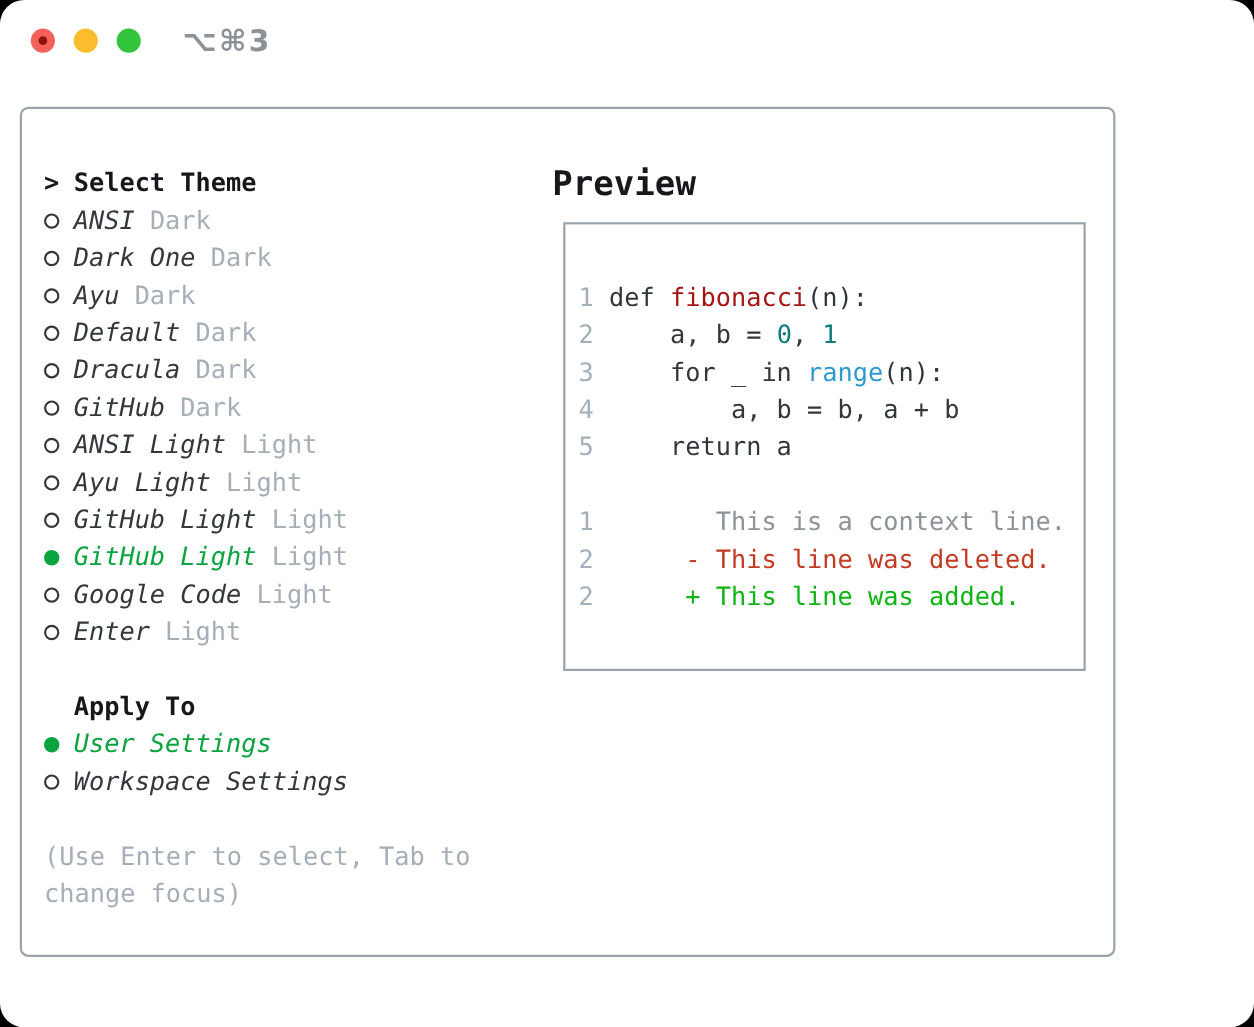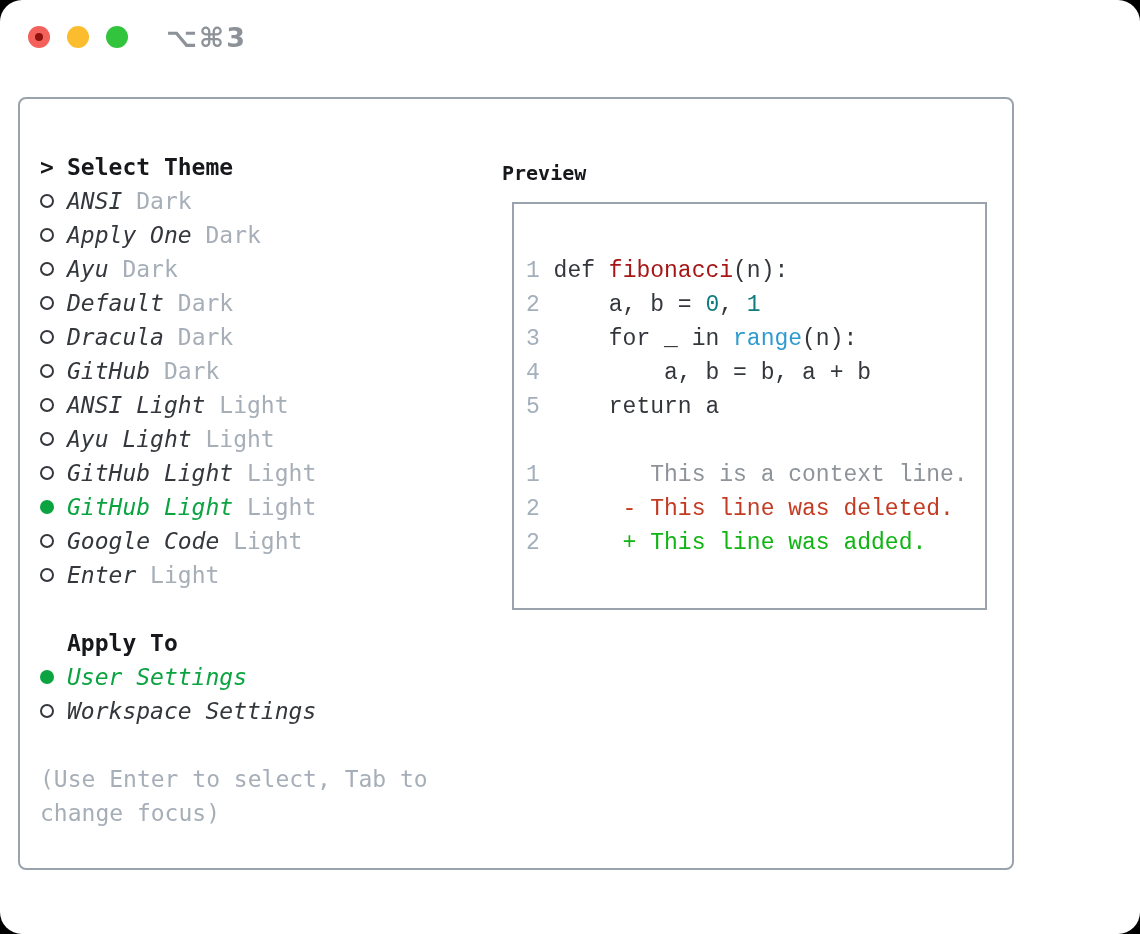--- a/index.html
+++ b/index.html
@@ -45,29 +45,29 @@
   .circle.hollow { border:2.5px solid var(--text-dark); background:transparent; }
   .circle.filled { background:var(--accent-green); }
   .heading { font-weight:bold; color:var(--text-black); }
   .item-label { color:var(--text-dark);font-style:italic; }
   .item-label.selected { color:var(--accent-green); }
   .item-variant { color:var(--suffix-gray); }
   .hint { color:var(--hint-gray); }
 
   
   .preview-title-row {
-    position:absolute; left:482px; top:62px; height:34px;
-    display:flex; align-items:flex-start; font-size:20px;
+    position:absolute; left:482px; top:51px; height:34px;
+    display:flex; align-items:center; font-size:31px;
   }
   .preview-box {
     position:absolute; left:492px; top:103px; width:475px; height:408px;
     border:2px solid var(--border-gray); background:var(--window-bg,#fff);
   }
   .preview-code { padding:50px 0 0 12px; font-size:23px; }
-  .cl { height:34px; line-height:34px; white-space:pre;font-family:Liberation Mono, monospace; }
+  .cl { height:34px; line-height:34px; white-space:pre; }
   .num { color:var(--line-number); }
   .c-code     { color:var(--code-default); }
   .c-function { color:var(--code-function-red); }
   .c-number   { color:var(--code-number-teal); }
   .c-builtin  { color:var(--code-builtin-blue);margin-top:24px; }
   .c-context  { color:var(--diff-context-gray); }
   .c-deleted  { color:var(--diff-deleted-red); }
   .c-added    { color:var(--diff-added-green); }
 </style>
 </head>
@@ -89,21 +89,21 @@
     <div class="left-col">
       <div class="row">
         <span class="marker">
           <span class="prompt-marker">&gt;</span>
         </span>
         <span class="heading">Select Theme</span>
       </div>
 
       <div id="theme-items">
           <div class="row"><span class="marker"><span class="circle hollow"></span></span><span class="item-label">ANSI </span><span class="item-variant">Dark</span></div>
-          <div class="row"><span class="marker"><span class="circle hollow"></span></span><span class="item-label">Apply One </span><span class="item-variant">Dark</span></div>
+          <div class="row"><span class="marker"><span class="circle hollow"></span></span><span class="item-label">Dark One </span><span class="item-variant">Dark</span></div>
           <div class="row"><span class="marker"><span class="circle hollow"></span></span><span class="item-label">Ayu </span><span class="item-variant">Dark</span></div>
           <div class="row"><span class="marker"><span class="circle hollow"></span></span><span class="item-label">Default </span><span class="item-variant">Dark</span></div>
           <div class="row"><span class="marker"><span class="circle hollow"></span></span><span class="item-label">Dracula </span><span class="item-variant">Dark</span></div>
           <div class="row"><span class="marker"><span class="circle hollow"></span></span><span class="item-label">GitHub </span><span class="item-variant">Dark</span></div>
           <div class="row"><span class="marker"><span class="circle hollow"></span></span><span class="item-label">ANSI Light </span><span class="item-variant">Light</span></div>
           <div class="row"><span class="marker"><span class="circle hollow"></span></span><span class="item-label">Ayu Light </span><span class="item-variant">Light</span></div>
           <div class="row"><span class="marker"><span class="circle hollow"></span></span><span class="item-label">GitHub Light </span><span class="item-variant">Light</span></div>
           <div class="row"><span class="marker"><span class="circle filled"></span></span><span class="item-label selected">GitHub Light </span><span class="item-variant">Light</span></div>
           <div class="row"><span class="marker"><span class="circle hollow"></span></span><span class="item-label">Google Code </span><span class="item-variant">Light</span></div>
           <div class="row"><span class="marker"><span class="circle hollow"></span></span><span class="item-label">Enter </span><span class="item-variant">Light</span></div>

